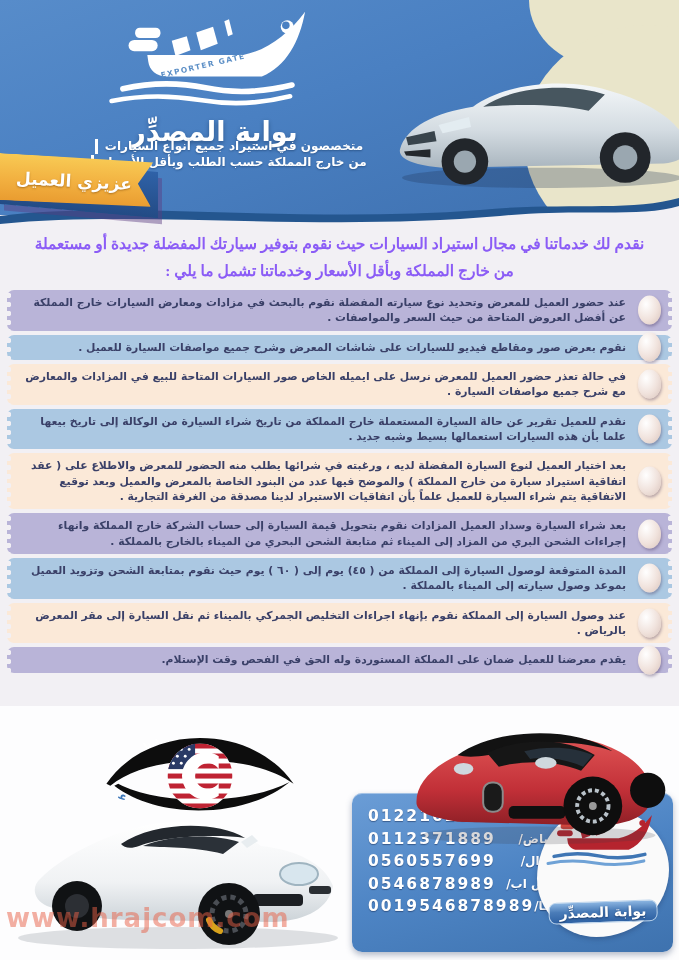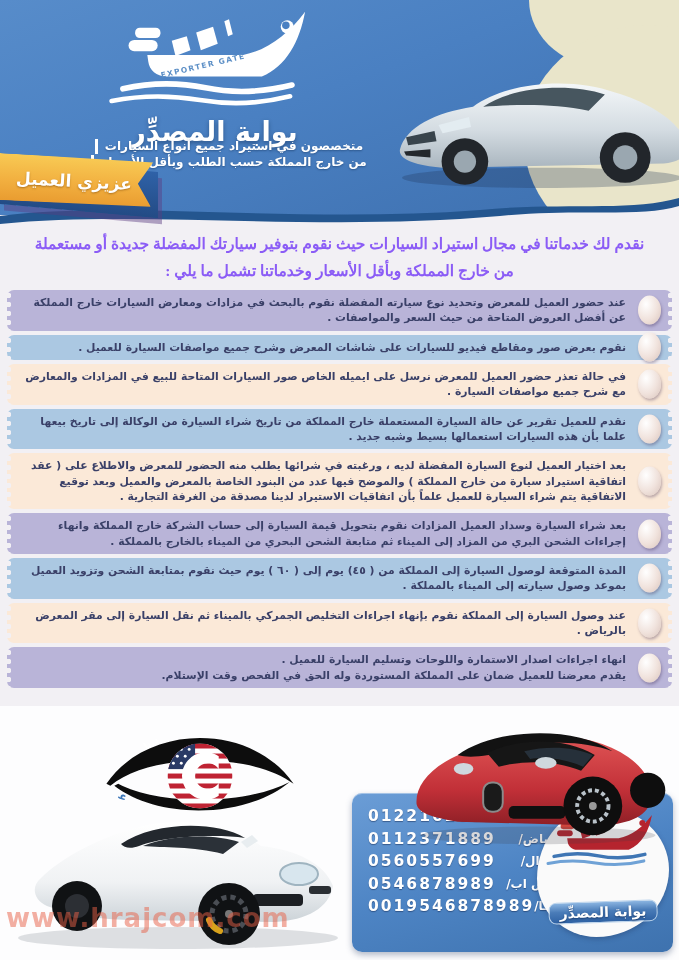--- a/index.html
+++ b/index.html
@@ -176,21 +176,20 @@
     <div class="row lav"><span class="bullet"></span><span>عند حضور العميل للمعرض وتحديد نوع سيارته المفضلة نقوم بالبحث في مزادات ومعارض السيارات خارج المملكة عن أفضل العروض المتاحة من حيث السعر والمواصفات .</span></div>
     <div class="row blu"><span class="bullet"></span><span>نقوم بعرض صور ومقاطع فيديو للسيارات على شاشات المعرض وشرح جميع مواصفات السيارة للعميل .</span></div>
     <div class="row pch"><span class="bullet"></span><span>في حالة تعذر حضور العميل للمعرض نرسل على ايميله الخاص صور السيارات المتاحة للبيع في المزادات والمعارض مع شرح جميع مواصفات السيارة .</span></div>
     <div class="row blu"><span class="bullet"></span><span>نقدم للعميل تقرير عن حالة السيارة المستعملة خارج المملكة من تاريخ شراء السيارة من الوكالة إلى تاريخ بيعها علما بأن هذه السيارات استعمالها بسيط وشبه جديد .</span></div>
     <div class="row pch"><span class="bullet"></span><span>بعد اختيار العميل لنوع السيارة المفضلة لديه ، ورغبته في شرائها يطلب منه الحضور للمعرض والاطلاع على  ( عقد اتفاقية استيراد سيارة من خارج المملكة ) والموضح فيها عدد من البنود الخاصة بالمعرض والعميل وبعد توقيع الاتفاقية يتم شراء السيارة للعميل علماً بأن اتفاقيات الاستيراد لدينا مصدقة من الغرفة التجارية .</span></div>
     <div class="row lav"><span class="bullet"></span><span>بعد شراء السيارة وسداد العميل المزادات نقوم بتحويل قيمة السيارة إلى حساب الشركة خارج المملكة وانهاء إجراءات الشحن البري من المزاد إلى الميناء ثم متابعة الشحن البحري من الميناء بالخارج بالمملكة .</span></div>
     <div class="row blu"><span class="bullet"></span><span>المدة المتوقعة لوصول السيارة إلى المملكة من ( ٤٥) يوم إلى ( ٦٠ ) يوم حيث نقوم بمتابعة الشحن وتزويد العميل بموعد وصول سيارته إلى الميناء بالمملكة .</span></div>
     <div class="row pch"><span class="bullet"></span><span>عند وصول السيارة إلى المملكة نقوم بإنهاء اجراءات التخليص الجمركي بالميناء ثم نقل السيارة إلى مقر المعرض بالرياض .</span></div>
     <div class="row lav">
         <span class="bullet"></span>
-        <div>انهاء اجراءات اصدار الاستمارة واللوحات وتسليم السيارة للعميل .</div>
         <div>يقدم معرضنا للعميل ضمان على المملكة المستوردة وله الحق في الفحص وقت الإستلام.</div>
       </div>
   </div>
 
   <div class="bottom-bg"></div>
 
   <svg class="eye" viewBox="0 0 210 135">
     <defs>
       <clipPath id="flagclip">
           <circle cx="105" cy="68" r="33"></circle>

